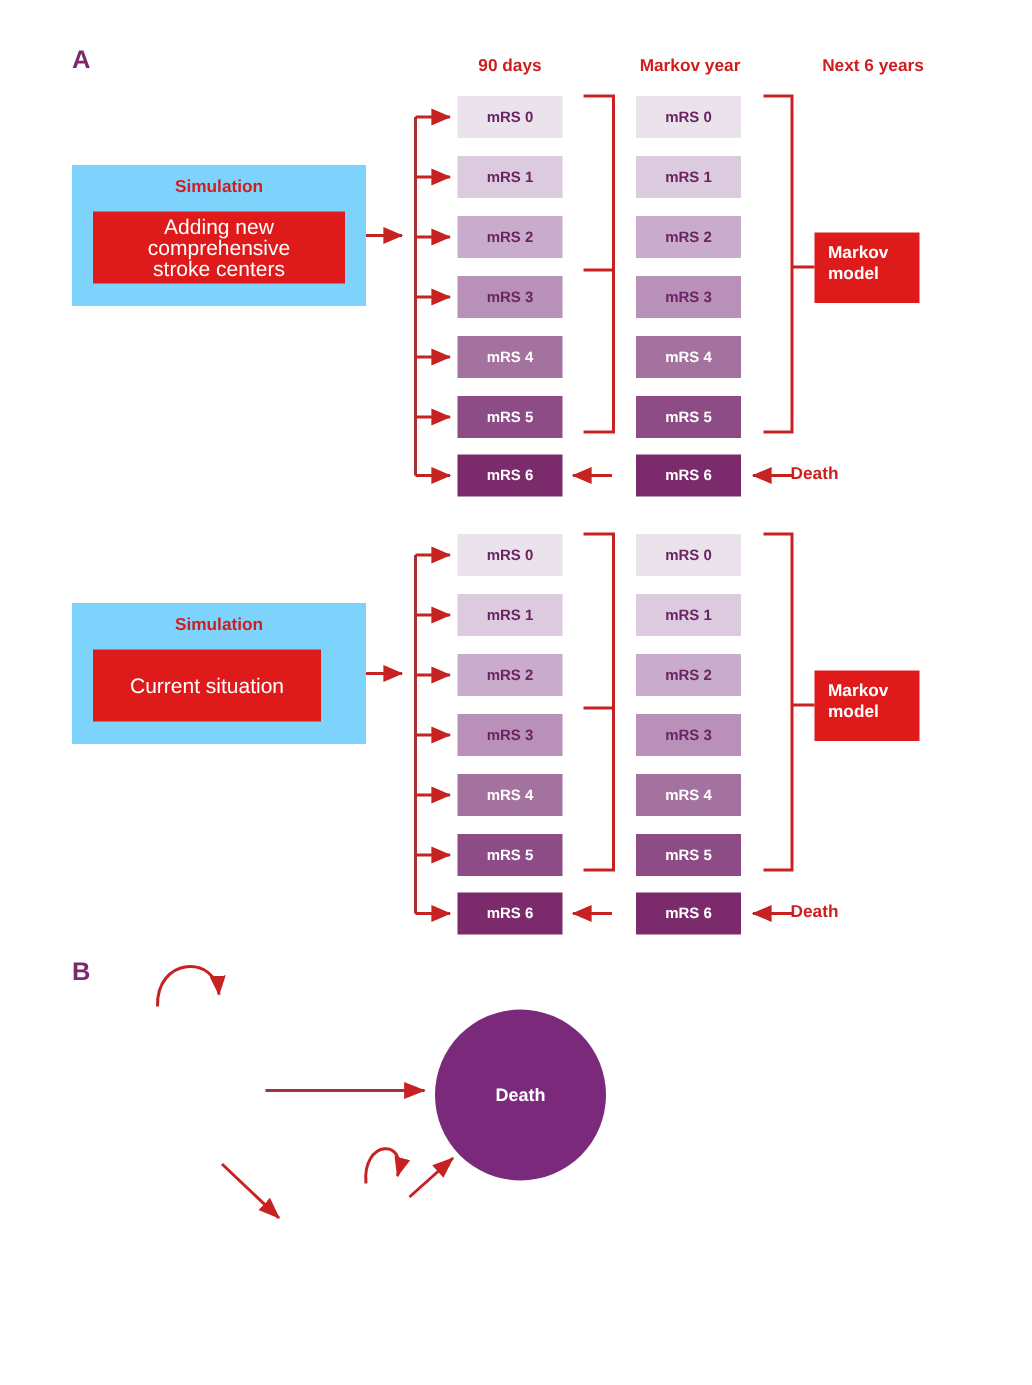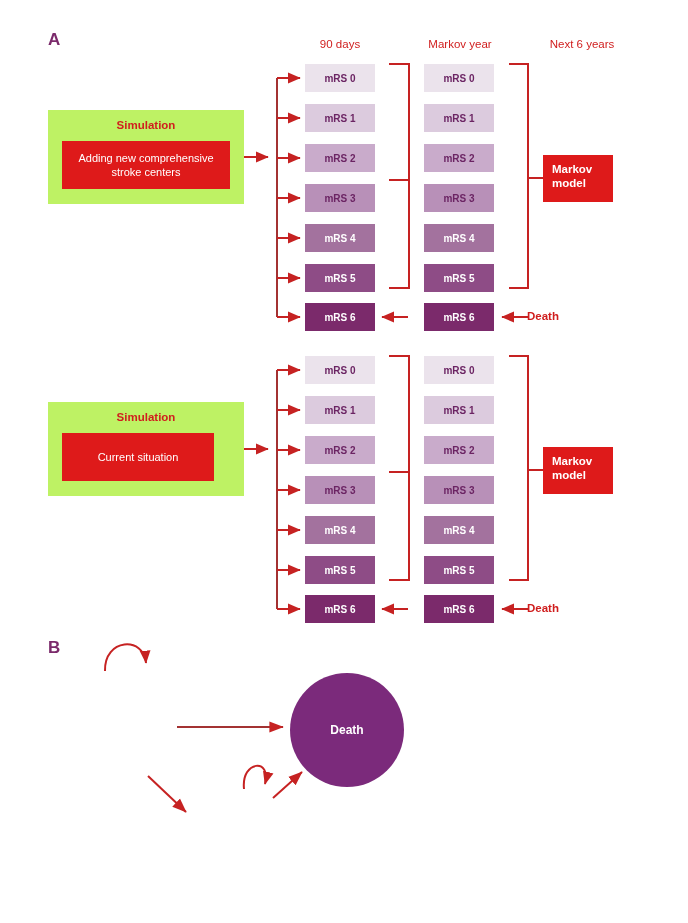--- a/index.html
+++ b/index.html
@@ -20,51 +20,51 @@
   .panel-label {
     position: absolute;
     font-weight: bold;
     font-size: 17px;
     color: #7B2A6B;
     letter-spacing: 0px;
   }
   
   .col-header {
     position: absolute;
-    font-weight: normal;
+    font-weight: bold;
     font-size: 11.5px;
     color: #D01E1E;
     text-align: center;
     white-space: nowrap;
   }
   
   .sim-outer {
     position: absolute;
-    background: #bef264;
+    background: #7dd3fc;
     box-sizing: border-box;
   }
   .sim-title {
     position: absolute;
     left: 0;
     right: 0;
     top: 9px;
     text-align: center;
     font-weight: bold;
     font-size: 11.5px;
     color: #D01E1E;
   }
   .sim-inner {
     position: absolute;
     background: #DE1A1A;
     color: #ffffff;
     display: flex;
     align-items: center;
     justify-content: center;
     text-align: center;
-    font-size: 11px;
+    font-size: 14px;
     line-height: 14px;
     box-sizing: border-box;
     padding: 2px 16px;
   }
   
   .mrs-box {
     position: absolute;
     width: 70px;
     height: 28px;
     display: flex;

